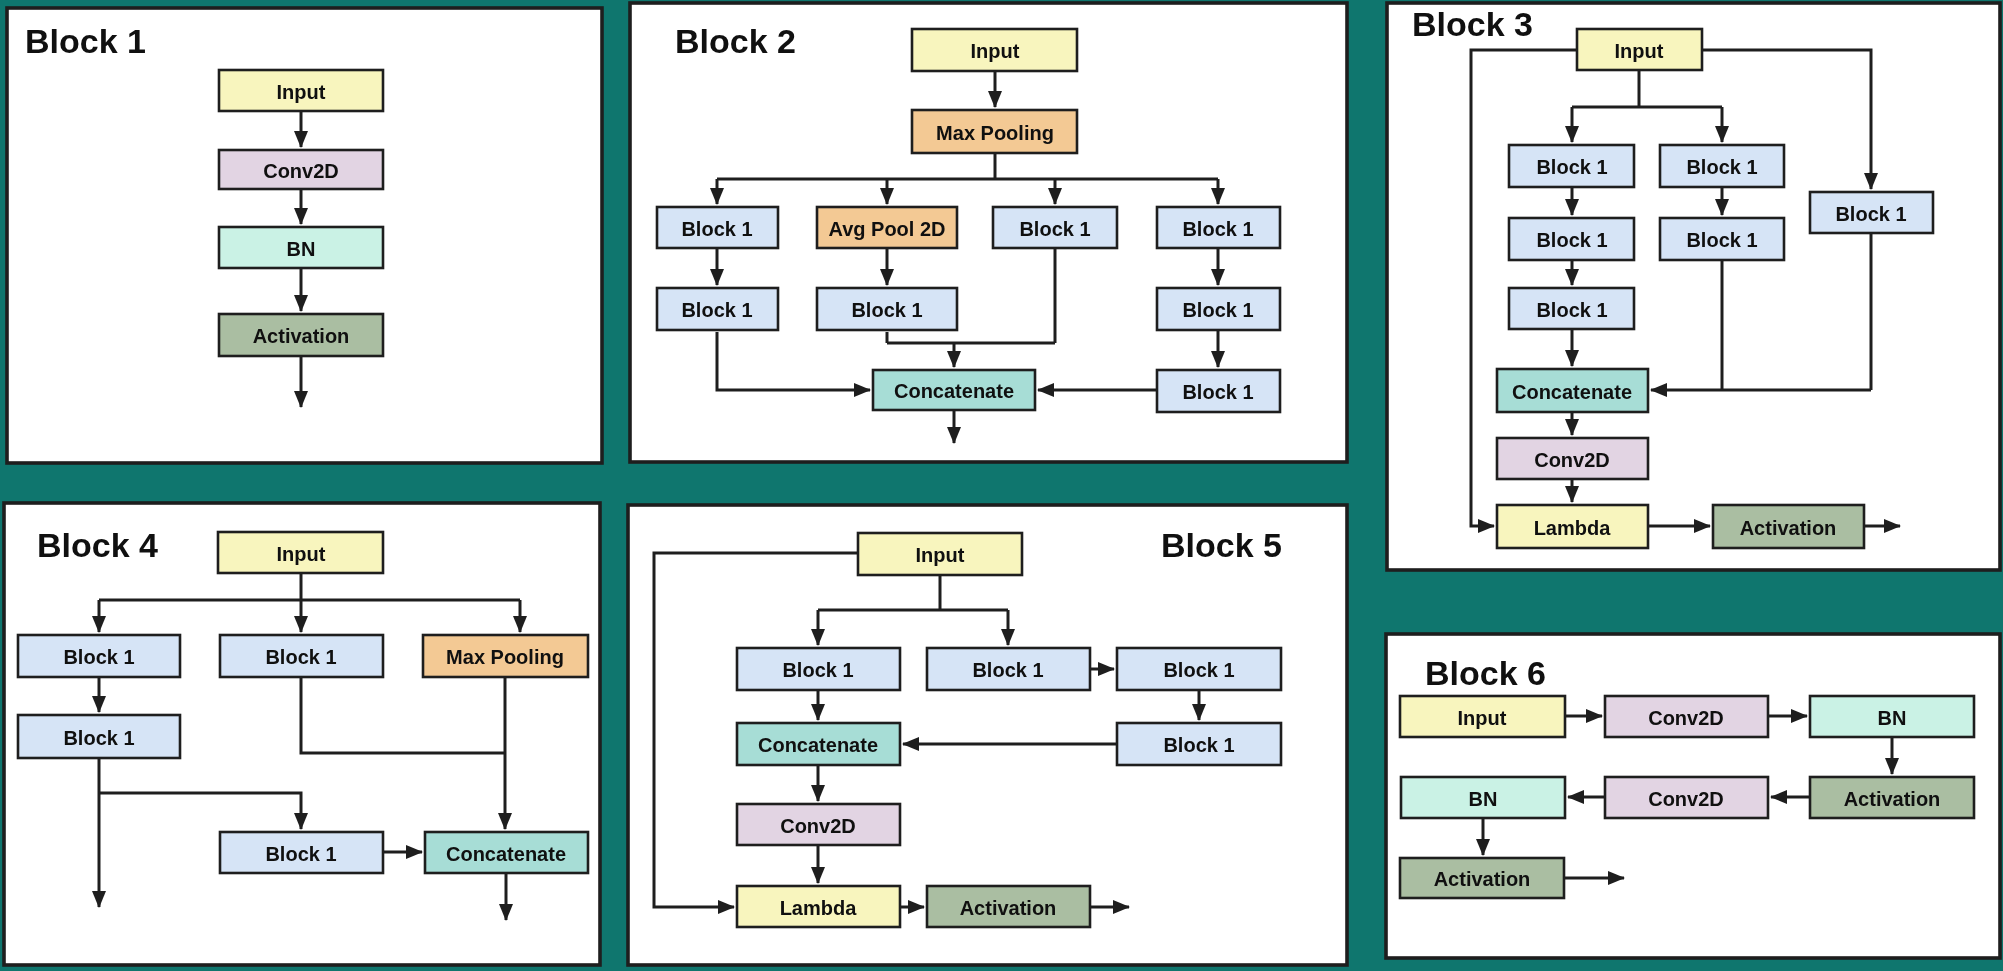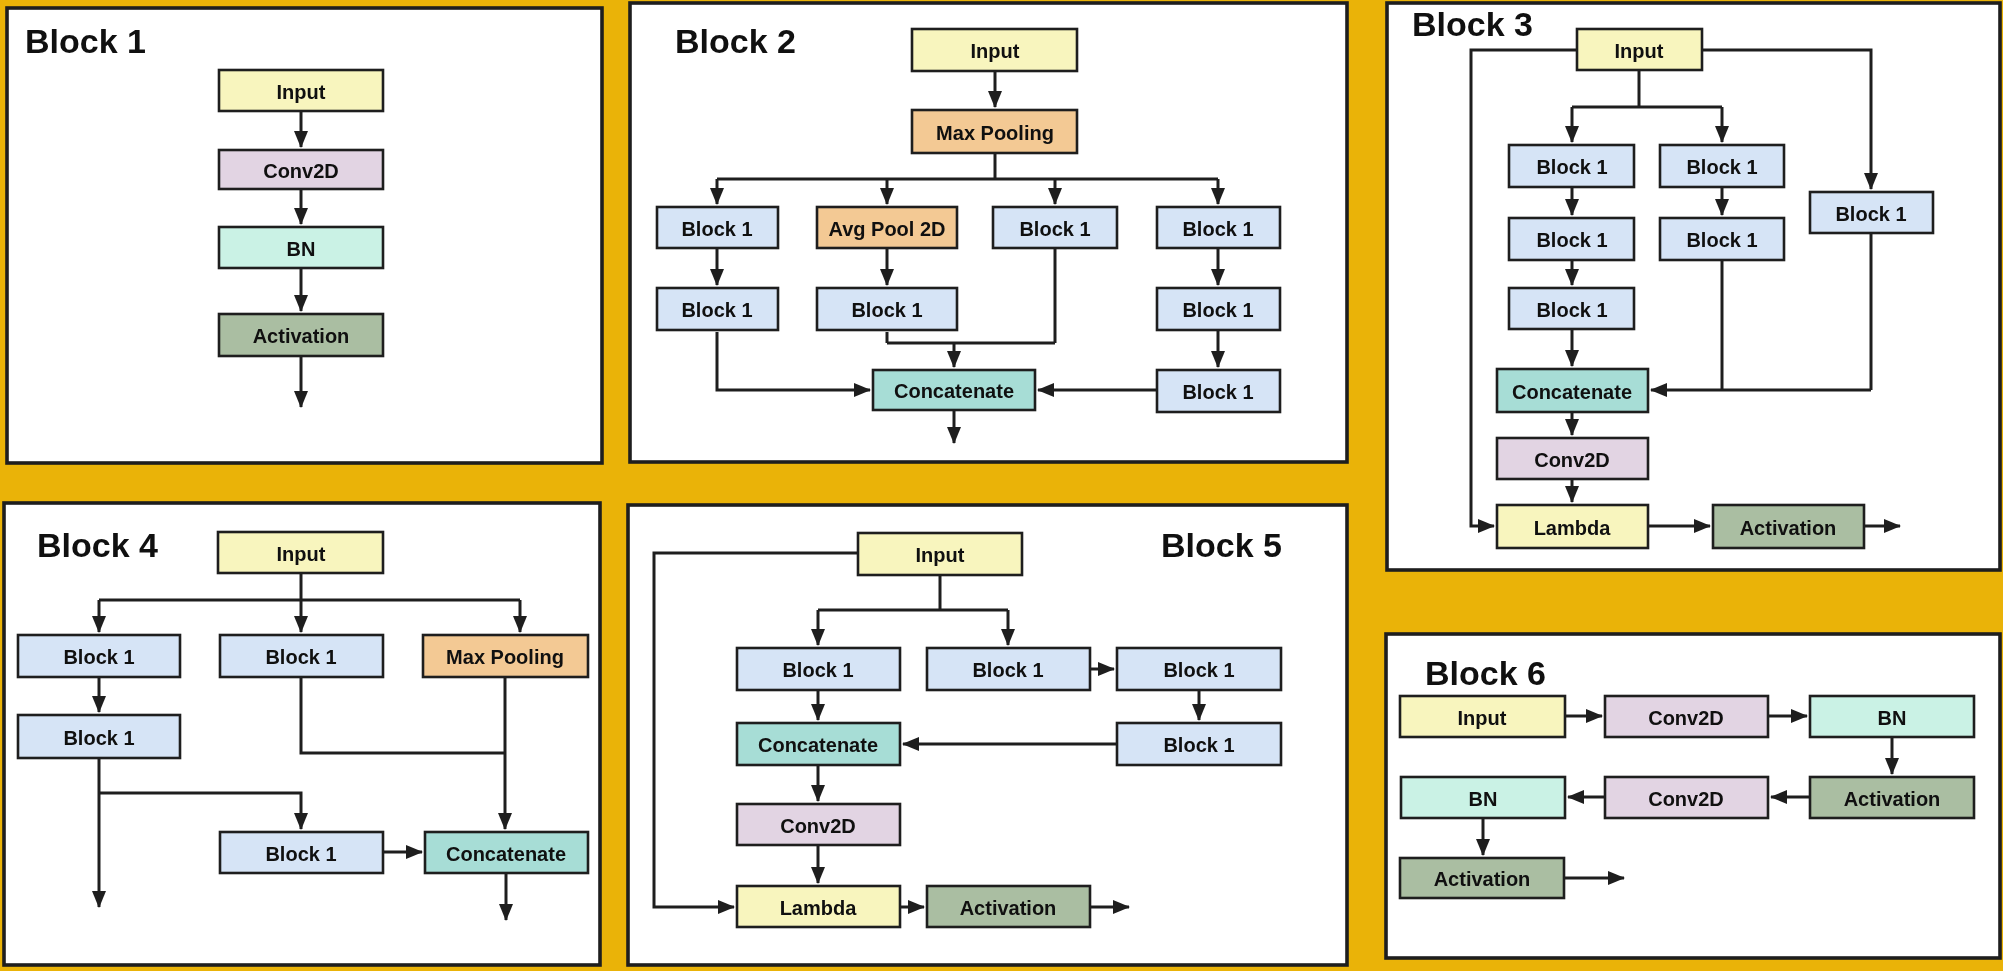--- a/index.html
+++ b/index.html
@@ -1,16 +1,16 @@
 <!DOCTYPE html>
 <html><head>
 <meta charset="utf-8">
 <style>
   html,body{margin:0;padding:0;background:#ffffff;}
-  .stage{position:relative;width:2003px;height:971px;background:#eab308;overflow:hidden;}
+  .stage{position:relative;width:2003px;height:971px;background:#0f766e;overflow:hidden;}
   svg{display:block;}
   .panel{fill:#ffffff;stroke:#1e1e1e;stroke-width:3.6;}
   .nb{stroke:#1e1e1e;stroke-width:2.6;}
   .ln{fill:none;stroke:#1e1e1e;stroke-width:3;}
   .ar{fill:none;stroke:#1e1e1e;stroke-width:3;marker-end:url(#ah);}
   text{font-family:"Liberation Sans","DejaVu Sans",sans-serif;font-weight:bold;fill:#101010;}
   .ttl{font-size:34px;}
   .lb{font-size:20px;text-anchor:middle;dominant-baseline:central;}
 </style>
 </head>

